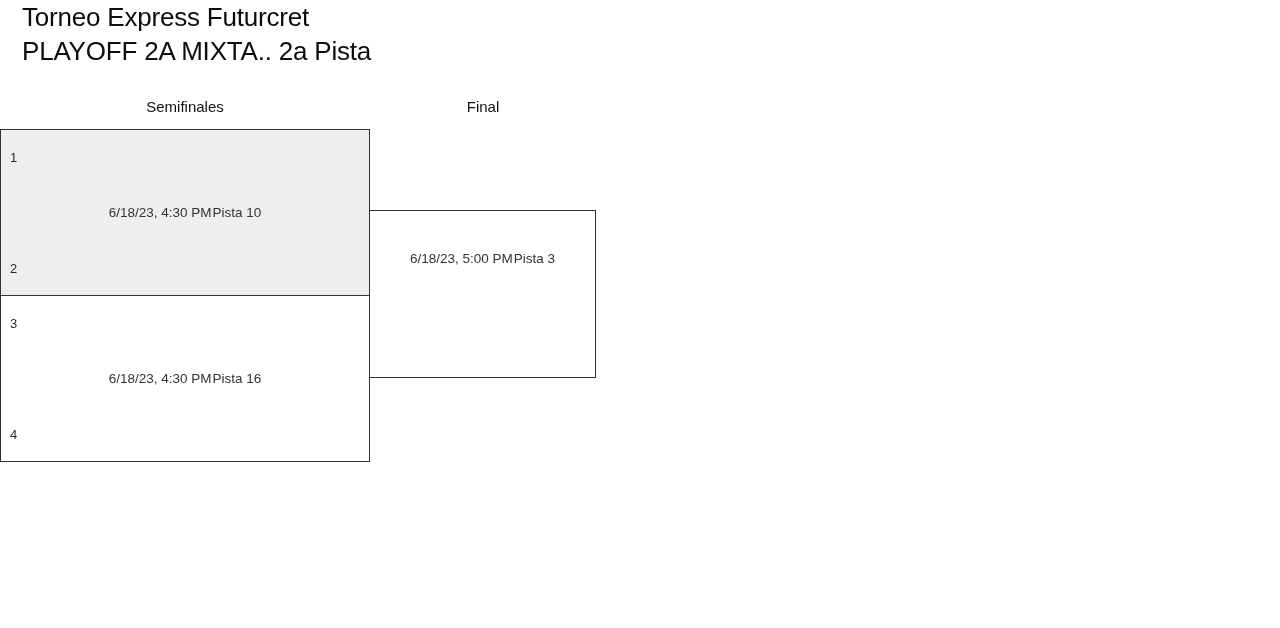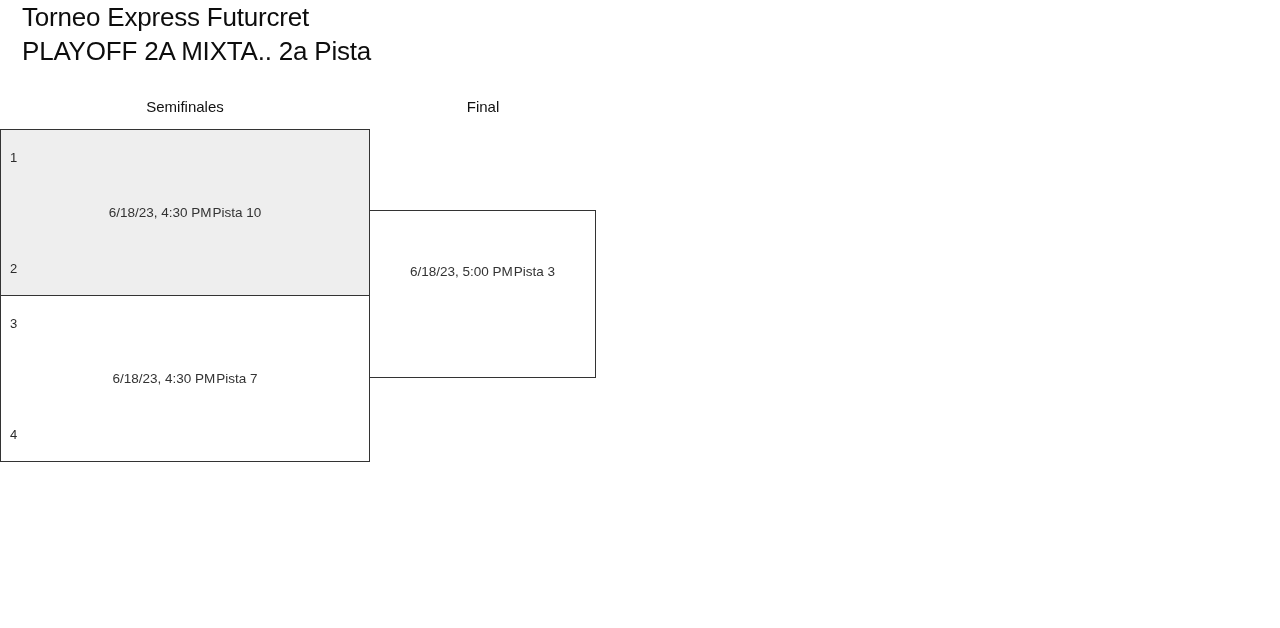--- a/index.html
+++ b/index.html
@@ -76,21 +76,21 @@
   .match-info {
     position: absolute;
     left: 0; right: 0;
     top: 74px;
     text-align: center;
     font-size: 13.5px;
     color: #333333;
     line-height: 17px;
     white-space: nowrap;
   }
-  .match.fin .match-info { top: 52px; }
+  .match.fin .match-info { top: 39px; }
   .match-info .court { margin-left: 1px; }
 
   
   .connector {
     position: absolute;
     background: #333333;
     height: 1px;
   }
   .connector.c1 { left: 369px; top: 210px; width: 1px; }
   .connector.c2 { left: 369px; top: 377px; width: 1px; }
@@ -119,21 +119,21 @@
       <span class="seed bottom">2</span>
       <div class="match-info">
         <span class="datetime">6/18/23, 4:30 PM</span><span class="court">Pista 10</span>
       </div>
     </div>
 
     <div class="match sf2">
       <span class="seed top">3</span>
       <span class="seed bottom">4</span>
       <div class="match-info">
-        <span class="datetime">6/18/23, 4:30 PM</span><span class="court">Pista 7</span>
+        <span class="datetime">6/18/23, 4:30 PM</span><span class="court">Pista 16</span>
       </div>
     </div>
 
     <div class="match fin">
       <div class="match-info">
         <span class="datetime">6/18/23, 5:00 PM</span><span class="court">Pista 3</span>
       </div>
     </div>
 
     <div class="connector c1"></div>

